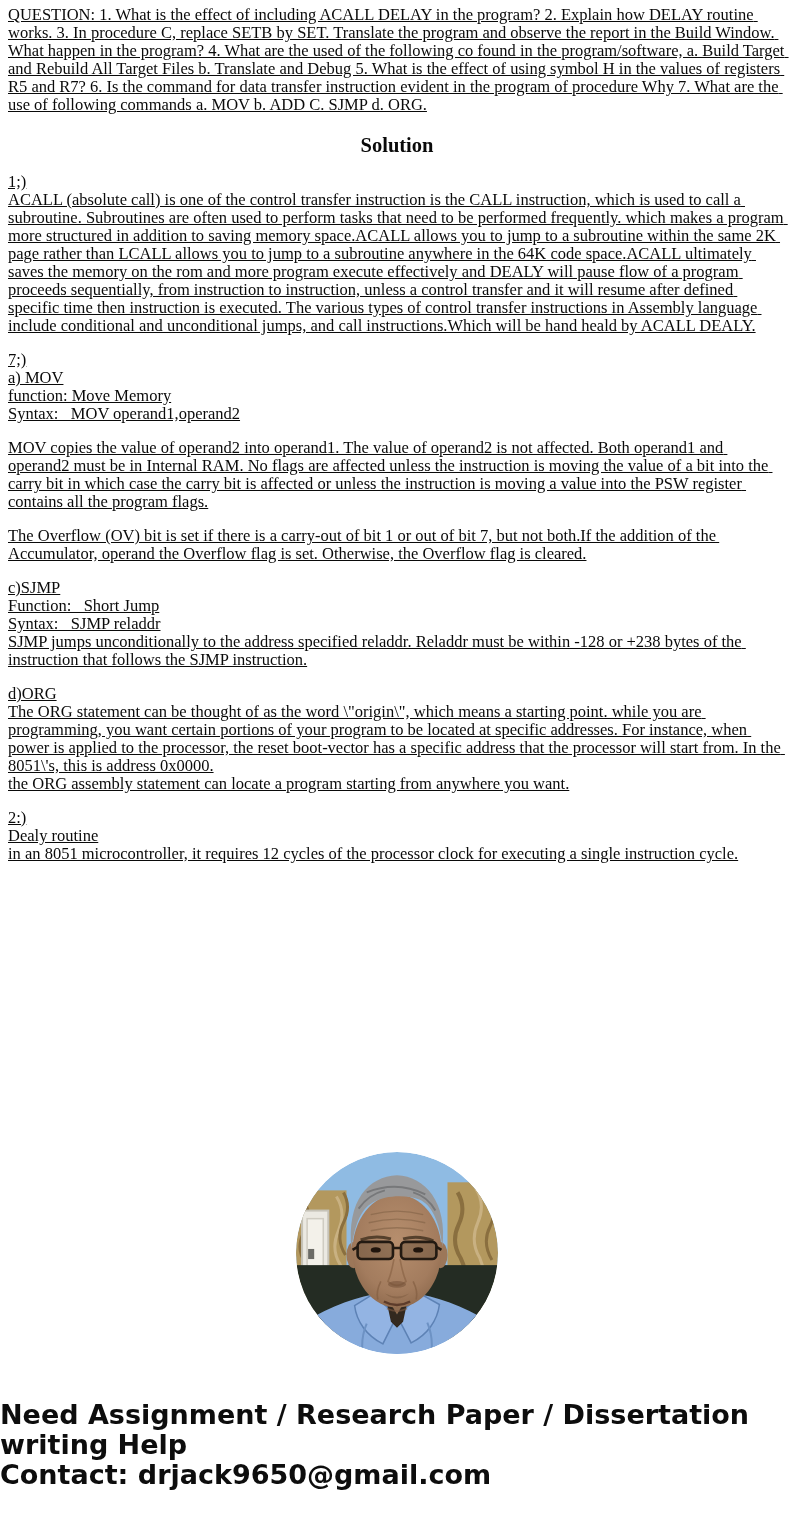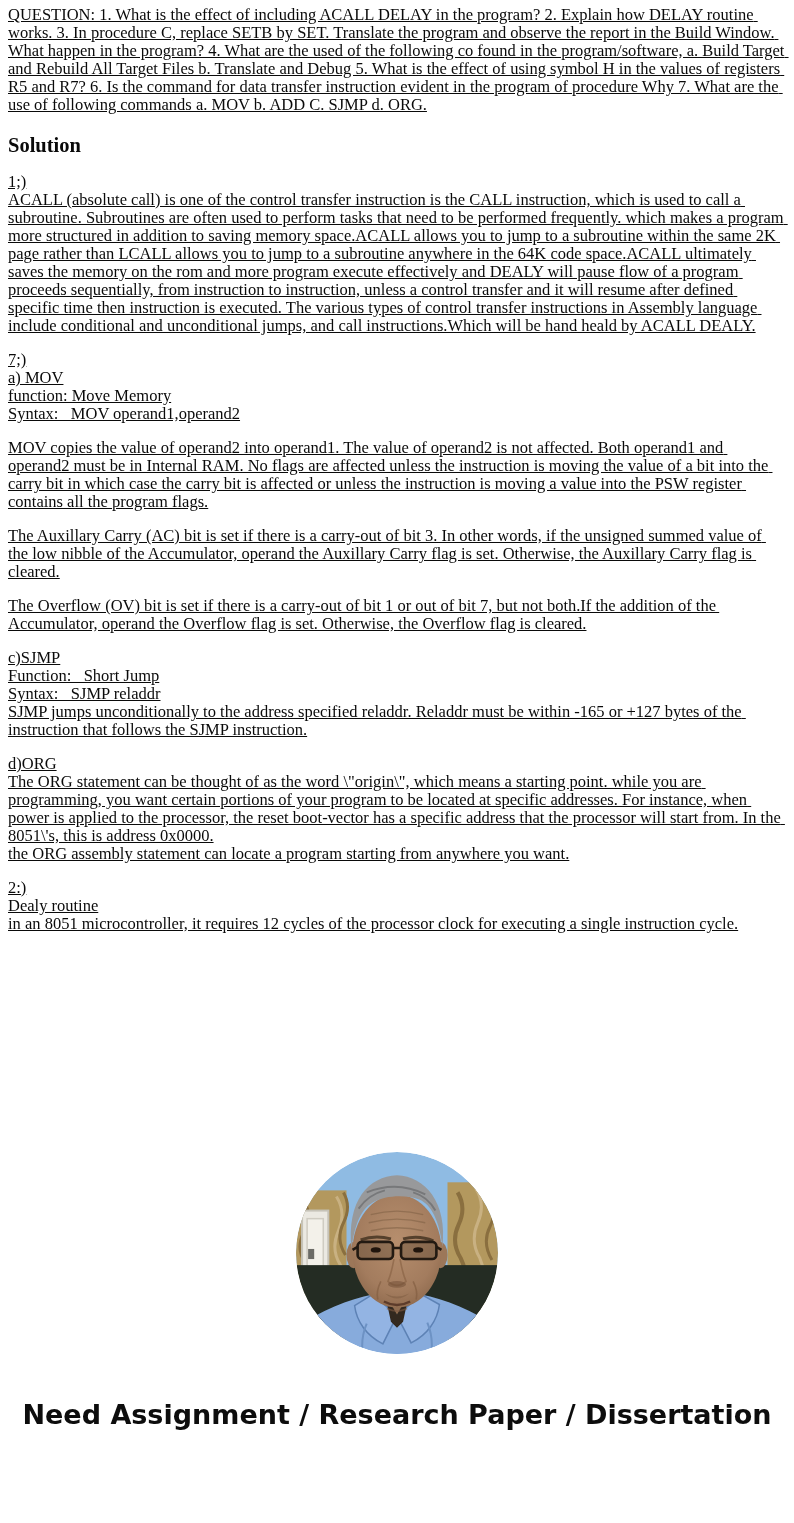--- a/index.html
+++ b/index.html
@@ -25,62 +25,62 @@
   .content p {
     margin: 0 0 16px 0;
     white-space: pre-wrap;
     text-decoration: underline;
   }
   .content h2 {
     font-size: 20.5px;
     line-height: 22px;
     margin: 20px 0 17px 0;
     font-weight: bold;
+    text-align: center;
   }
   .photo-wrap {
     margin-top: 30px;
     display: flex;
     justify-content: center;
   }
   .photo-circle {
     width: 202px;
     height: 202px;
     border-radius: 50%;
     overflow: hidden;
   }
   .photo-circle svg { display: block; width: 100%; height: 100%; }
   .footer {
     margin-top: 46px;
-    text-align: center;
+    text-align: left;
     font-family: "DejaVu Sans", "Liberation Sans", sans-serif;
     font-weight: bold;
     font-size: 27px;
     line-height: 30px;
     color: #0d0d0d;
   }
 </style>
 </head>
 <body>
 
 <div class="content">
   <p>QUESTION: 1. What is the effect of including ACALL DELAY in the program? 2. Explain how DELAY routine works. 3. In procedure C, replace SETB by SET. Translate the program and observe the report in the Build Window. What happen in the program? 4. What are the used of the following co found in the program/software, a. Build Target and Rebuild All Target Files b. Translate and Debug 5. What is the effect of using symbol H in the values of registers R5 and R7? 6. Is the command for data transfer instruction evident in the program of procedure Why 7. What are the use of following commands a. MOV b. ADD C. SJMP d. ORG.</p>
   <h2>Solution</h2>
   <p>1;)
 ACALL (absolute call) is one of the control transfer instruction is the CALL instruction, which is used to call a subroutine. Subroutines are often used to perform tasks that need to be performed frequently. which makes a program more structured in addition to saving memory space.ACALL allows you to jump to a subroutine within the same 2K page rather than LCALL allows you to jump to a subroutine anywhere in the 64K code space.ACALL ultimately saves the memory on the rom and more program execute effectively and DEALY will pause flow of a program proceeds sequentially, from instruction to instruction, unless a control transfer and it will resume after defined specific time then instruction is executed. The various types of control transfer instructions in Assembly language include conditional and unconditional jumps, and call instructions.Which will be hand heald by ACALL DEALY.</p>
   <p>7;)
 a) MOV
 function: Move Memory
 Syntax:   MOV operand1,operand2</p>
   <p>MOV copies the value of operand2 into operand1. The value of operand2 is not affected. Both operand1 and operand2 must be in Internal RAM. No flags are affected unless the instruction is moving the value of a bit into the carry bit in which case the carry bit is affected or unless the instruction is moving a value into the PSW register contains all the program flags.</p>
-  <p>The Auxillary Carry (AC) bit is set if there is a carry-out of bit 3. In other words, if the unsigned summed value of the low nibble of the Accumulator, operand the Auxillary Carry flag is set. Otherwise, the Auxillary Carry flag is cleared.</p>
   <p>The Overflow (OV) bit is set if there is a carry-out of bit 1 or out of bit 7, but not both.If the addition of the Accumulator, operand the Overflow flag is set. Otherwise, the Overflow flag is cleared.</p>
   <p>c)SJMP
 Function:   Short Jump
 Syntax:   SJMP reladdr
-SJMP jumps unconditionally to the address specified reladdr. Reladdr must be within -165 or +127 bytes of the instruction that follows the SJMP instruction.</p>
+SJMP jumps unconditionally to the address specified reladdr. Reladdr must be within -128 or +238 bytes of the instruction that follows the SJMP instruction.</p>
   <p>d)ORG
 The ORG statement can be thought of as the word \"origin\", which means a starting point. while you are programming, you want certain portions of your program to be located at specific addresses. For instance, when power is applied to the processor, the reset boot-vector has a specific address that the processor will start from. In the 8051\'s, this is address 0x0000.
 the ORG assembly statement can locate a program starting from anywhere you want.</p>
   <p>2:)
 Dealy routine
 in an 8051 microcontroller, it requires 12 cycles of the processor clock for executing a single instruction cycle.</p>
 </div>
 
 <div class="photo-wrap">
   <div class="photo-circle">
@@ -154,13 +154,15 @@
         <path d="M88,140 q12,6 24,0 q-12,10 -24,0 Z" fill="#6e4c33" opacity="0.35"></path>
         <path d="M87,148 q13,7 26,0" stroke="#5d3c2b" stroke-width="2.4" fill="none"></path>
         <path d="M90,155 q10,5 20,0" stroke="#7e5a42" stroke-width="1.6" fill="none" opacity="0.6"></path>
       </g>
     </svg>
   </div>
 </div>
 
 <div class="footer">
   <div>Need Assignment / Research Paper / Dissertation</div>
+  <div>writing Help</div>
+  <div>Contact: drjack9650@gmail.com</div>
 </div>
 
 </body></html>

